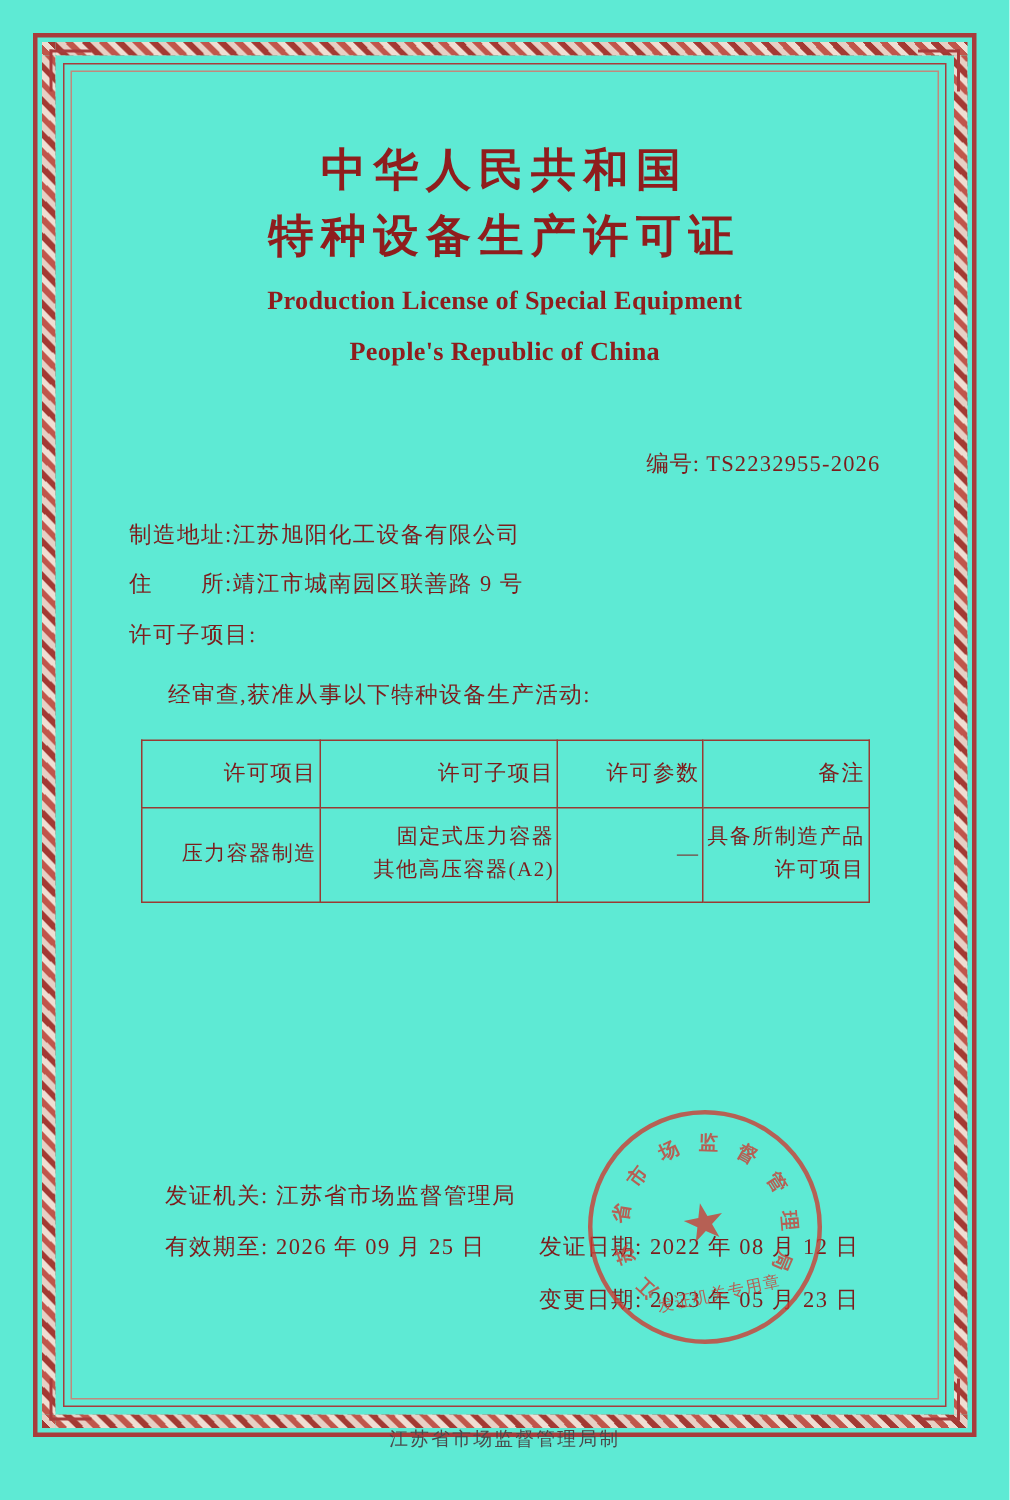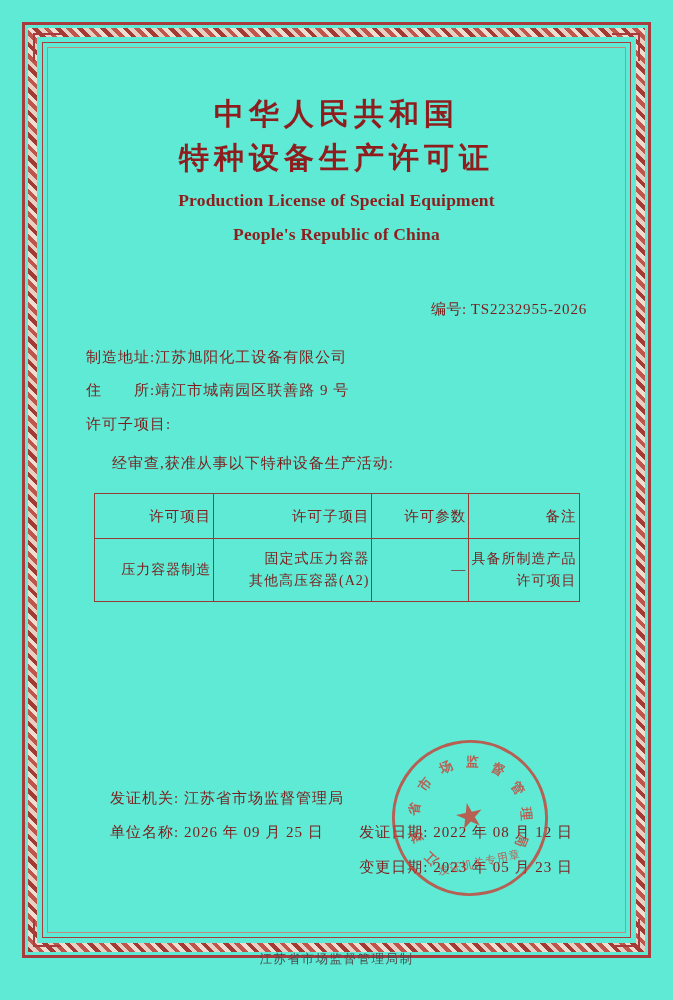--- a/index.html
+++ b/index.html
@@ -324,21 +324,21 @@
       </tbody>
     </table>
 
     <div class="sig">
       <div class="sig-line">
         <span>发证机关:</span>
         <span>江苏省市场监督管理局</span>
       </div>
       <div class="sig-two">
         <span>
-          <span>单位名称:</span>
+          <span>有效期至:</span>
           <span>2026 年 09 月 25 日</span>
         </span>
         <span>
           <span>发证日期:</span>
           <span>2022 年 08 月 12 日</span>
         </span>
       </div>
       <div class="sig-line right">
         <span>变更日期:</span>
         <span>2023 年 05 月 23 日</span>

